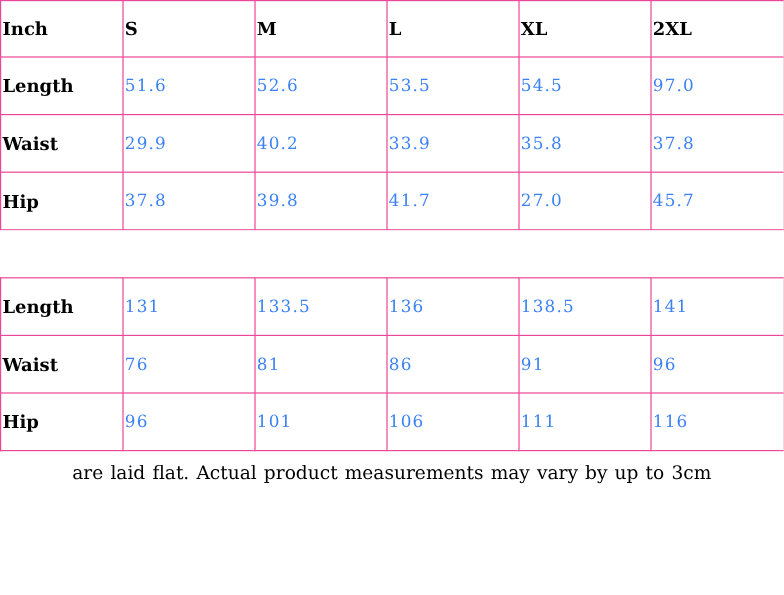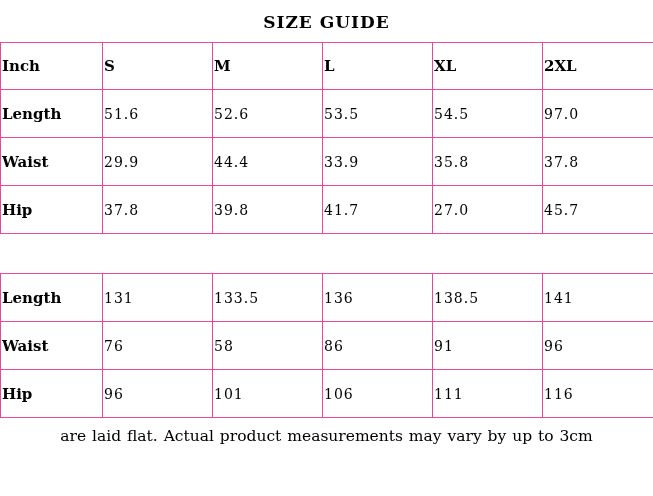--- a/index.html
+++ b/index.html
@@ -48,21 +48,21 @@
   }
   table.size-table td.rowhead {
     font-weight: bold;
     font-size: 15px;
     height: 45px;
   }
   table.size-table td.val {
     font-weight: normal;
     font-size: 14px;
     letter-spacing: 1px;
-    color: #000000;
+    color: #3b82f6;
   }
   col.c0 { width: 102px; }
   col.c1 { width: 110px; }
   col.c2 { width: 110px; }
   col.c3 { width: 110px; }
   col.c4 { width: 110px; }
   col.c5 { width: 111px; }
   .spacer {
     height: 39px;
     width: 653px;
@@ -81,21 +81,20 @@
   }
   .footnote div {
     white-space: nowrap;
   }
 </style>
 </head>
 <body>
 
 <div class="page">
 
-  <div class="title">SIZE GUIDE</div>
 
   <table class="size-table">
     <colgroup>
       <col class="c0">
         <col class="c1">
         <col class="c2">
         <col class="c3">
         <col class="c4">
         <col class="c5">
     </colgroup>
@@ -112,21 +111,21 @@
         <td class="rowhead">Length</td>
         <td class="val">51.6</td>
         <td class="val">52.6</td>
         <td class="val">53.5</td>
         <td class="val">54.5</td>
         <td class="val">97.0</td>
       </tr>
       <tr>
         <td class="rowhead">Waist</td>
         <td class="val">29.9</td>
-        <td class="val">44.4</td>
+        <td class="val">40.2</td>
         <td class="val">33.9</td>
         <td class="val">35.8</td>
         <td class="val">37.8</td>
       </tr>
       <tr>
         <td class="rowhead">Hip</td>
         <td class="val">37.8</td>
         <td class="val">39.8</td>
         <td class="val">41.7</td>
         <td class="val">27.0</td>
@@ -151,21 +150,21 @@
         <td class="rowhead">Length</td>
         <td class="val">131</td>
         <td class="val">133.5</td>
         <td class="val">136</td>
         <td class="val">138.5</td>
         <td class="val">141</td>
       </tr>
       <tr>
         <td class="rowhead">Waist</td>
         <td class="val">76</td>
-        <td class="val">58</td>
+        <td class="val">81</td>
         <td class="val">86</td>
         <td class="val">91</td>
         <td class="val">96</td>
       </tr>
       <tr>
         <td class="rowhead">Hip</td>
         <td class="val">96</td>
         <td class="val">101</td>
         <td class="val">106</td>
         <td class="val">111</td>

